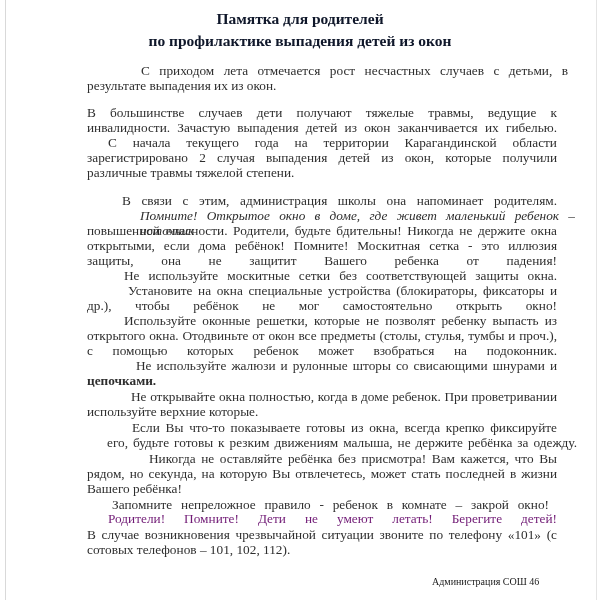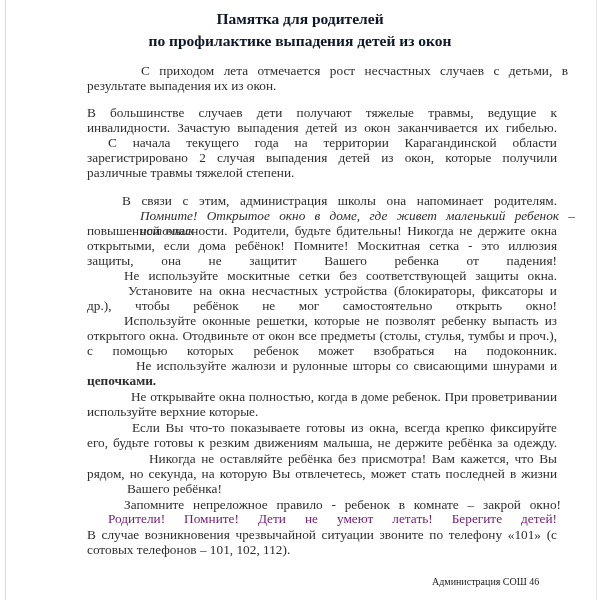--- a/index.html
+++ b/index.html
@@ -51,37 +51,37 @@
   <div class="ln j" style="top:135px; left:108px; width:449px;">С начала текущего года на территории Карагандинской области</div>
   <div class="ln j" style="top:150px;">зарегистрировано 2 случая выпадения детей из окон, которые получили</div>
   <div class="ln" style="top:165px;">различные травмы тяжелой степени.</div>
 
   <div class="ln j" style="top:193px; left:122px; width:435px;">В связи с этим, администрация школы она напоминает родителям.</div>
   <div class="ln j" style="top:208px; left:140px; width:435px;font-style:italic;">Помните! Открытое окно в доме, где живет маленький ребенок – источник</div>
   <div class="ln j" style="top:223px;">повышенной опасности. Родители, будьте бдительны! Никогда не держите окна</div>
   <div class="ln j" style="top:238px;">открытыми, если дома ребёнок! Помните! Москитная сетка - это иллюзия</div>
   <div class="ln j" style="top:253px;">защиты, она не защитит Вашего ребенка от падения!</div>
   <div class="ln j" style="top:268px; left:124px; width:433px;">Не используйте москитные сетки без соответствующей защиты окна.</div>
-  <div class="ln j" style="top:283px; left:128px; width:429px;">Установите на окна несчастных устройства (блокираторы, фиксаторы и</div>
+  <div class="ln j" style="top:283px; left:128px; width:429px;">Установите на окна специальные устройства (блокираторы, фиксаторы и</div>
   <div class="ln j" style="top:298px;">др.), чтобы ребёнок не мог самостоятельно открыть окно!</div>
   <div class="ln j" style="top:313px; left:124px; width:433px;">Используйте оконные решетки, которые не позволят ребенку выпасть из</div>
   <div class="ln j" style="top:328px;">открытого окна. Отодвиньте от окон все предметы (столы, стулья, тумбы и проч.),</div>
   <div class="ln j" style="top:343px;">с помощью которых ребенок может взобраться на подоконник.</div>
   <div class="ln j" style="top:358px; left:136px; width:421px;">Не используйте жалюзи и рулонные шторы со свисающими шнурами и</div>
   <div class="ln" style="top:373px;font-weight:bold;">цепочками.</div>
 
   <div class="ln j" style="top:389px; left:131px; width:426px;">Не открывайте окна полностью, когда в доме ребенок. При проветривании</div>
   <div class="ln" style="top:404px;">используйте верхние которые.</div>
 
   <div class="ln j" style="top:420px; left:132px; width:425px;">Если Вы что-то показываете готовы из окна, всегда крепко фиксируйте</div>
-  <div class="ln j" style="top:435px;">его, будьте готовы к резким движениям малыша, не держите ребёнка за одежду.</div>
+  <div class="ln j" style="top:435px;margin-left:20px;">его, будьте готовы к резким движениям малыша, не держите ребёнка за одежду.</div>
 
   <div class="ln j" style="top:451px; left:149px; width:408px;">Никогда не оставляйте ребёнка без присмотра! Вам кажется, что Вы</div>
   <div class="ln j" style="top:466px;">рядом, но секунда, на которую Вы отвлечетесь, может стать последней в жизни</div>
-  <div class="ln" style="top:481px;margin-left:40px;">Вашего ребёнка!</div>
+  <div class="ln" style="top:481px;">Вашего ребёнка!</div>
 
-  <div class="ln j" style="top:497px; left:124px; width:437px;">Запомните непреложное правило - ребенок в комнате – закрой окно!</div>
+  <div class="ln j" style="top:497px; left:112px; width:437px;">Запомните непреложное правило - ребенок в комнате – закрой окно!</div>
   <div class="ln j red" style="top:511px; left:108px; width:449px;">Родители! Помните! Дети не умеют летать! Берегите детей!</div>
   <div class="ln j" style="top:527px;">В случае возникновения чрезвычайной ситуации звоните по телефону «101» (с</div>
   <div class="ln" style="top:542px;">сотовых телефонов – 101, 102, 112).</div>
 </div>
 
 <div class="sign">Администрация СОШ 46</div>
 
 </body></html>

